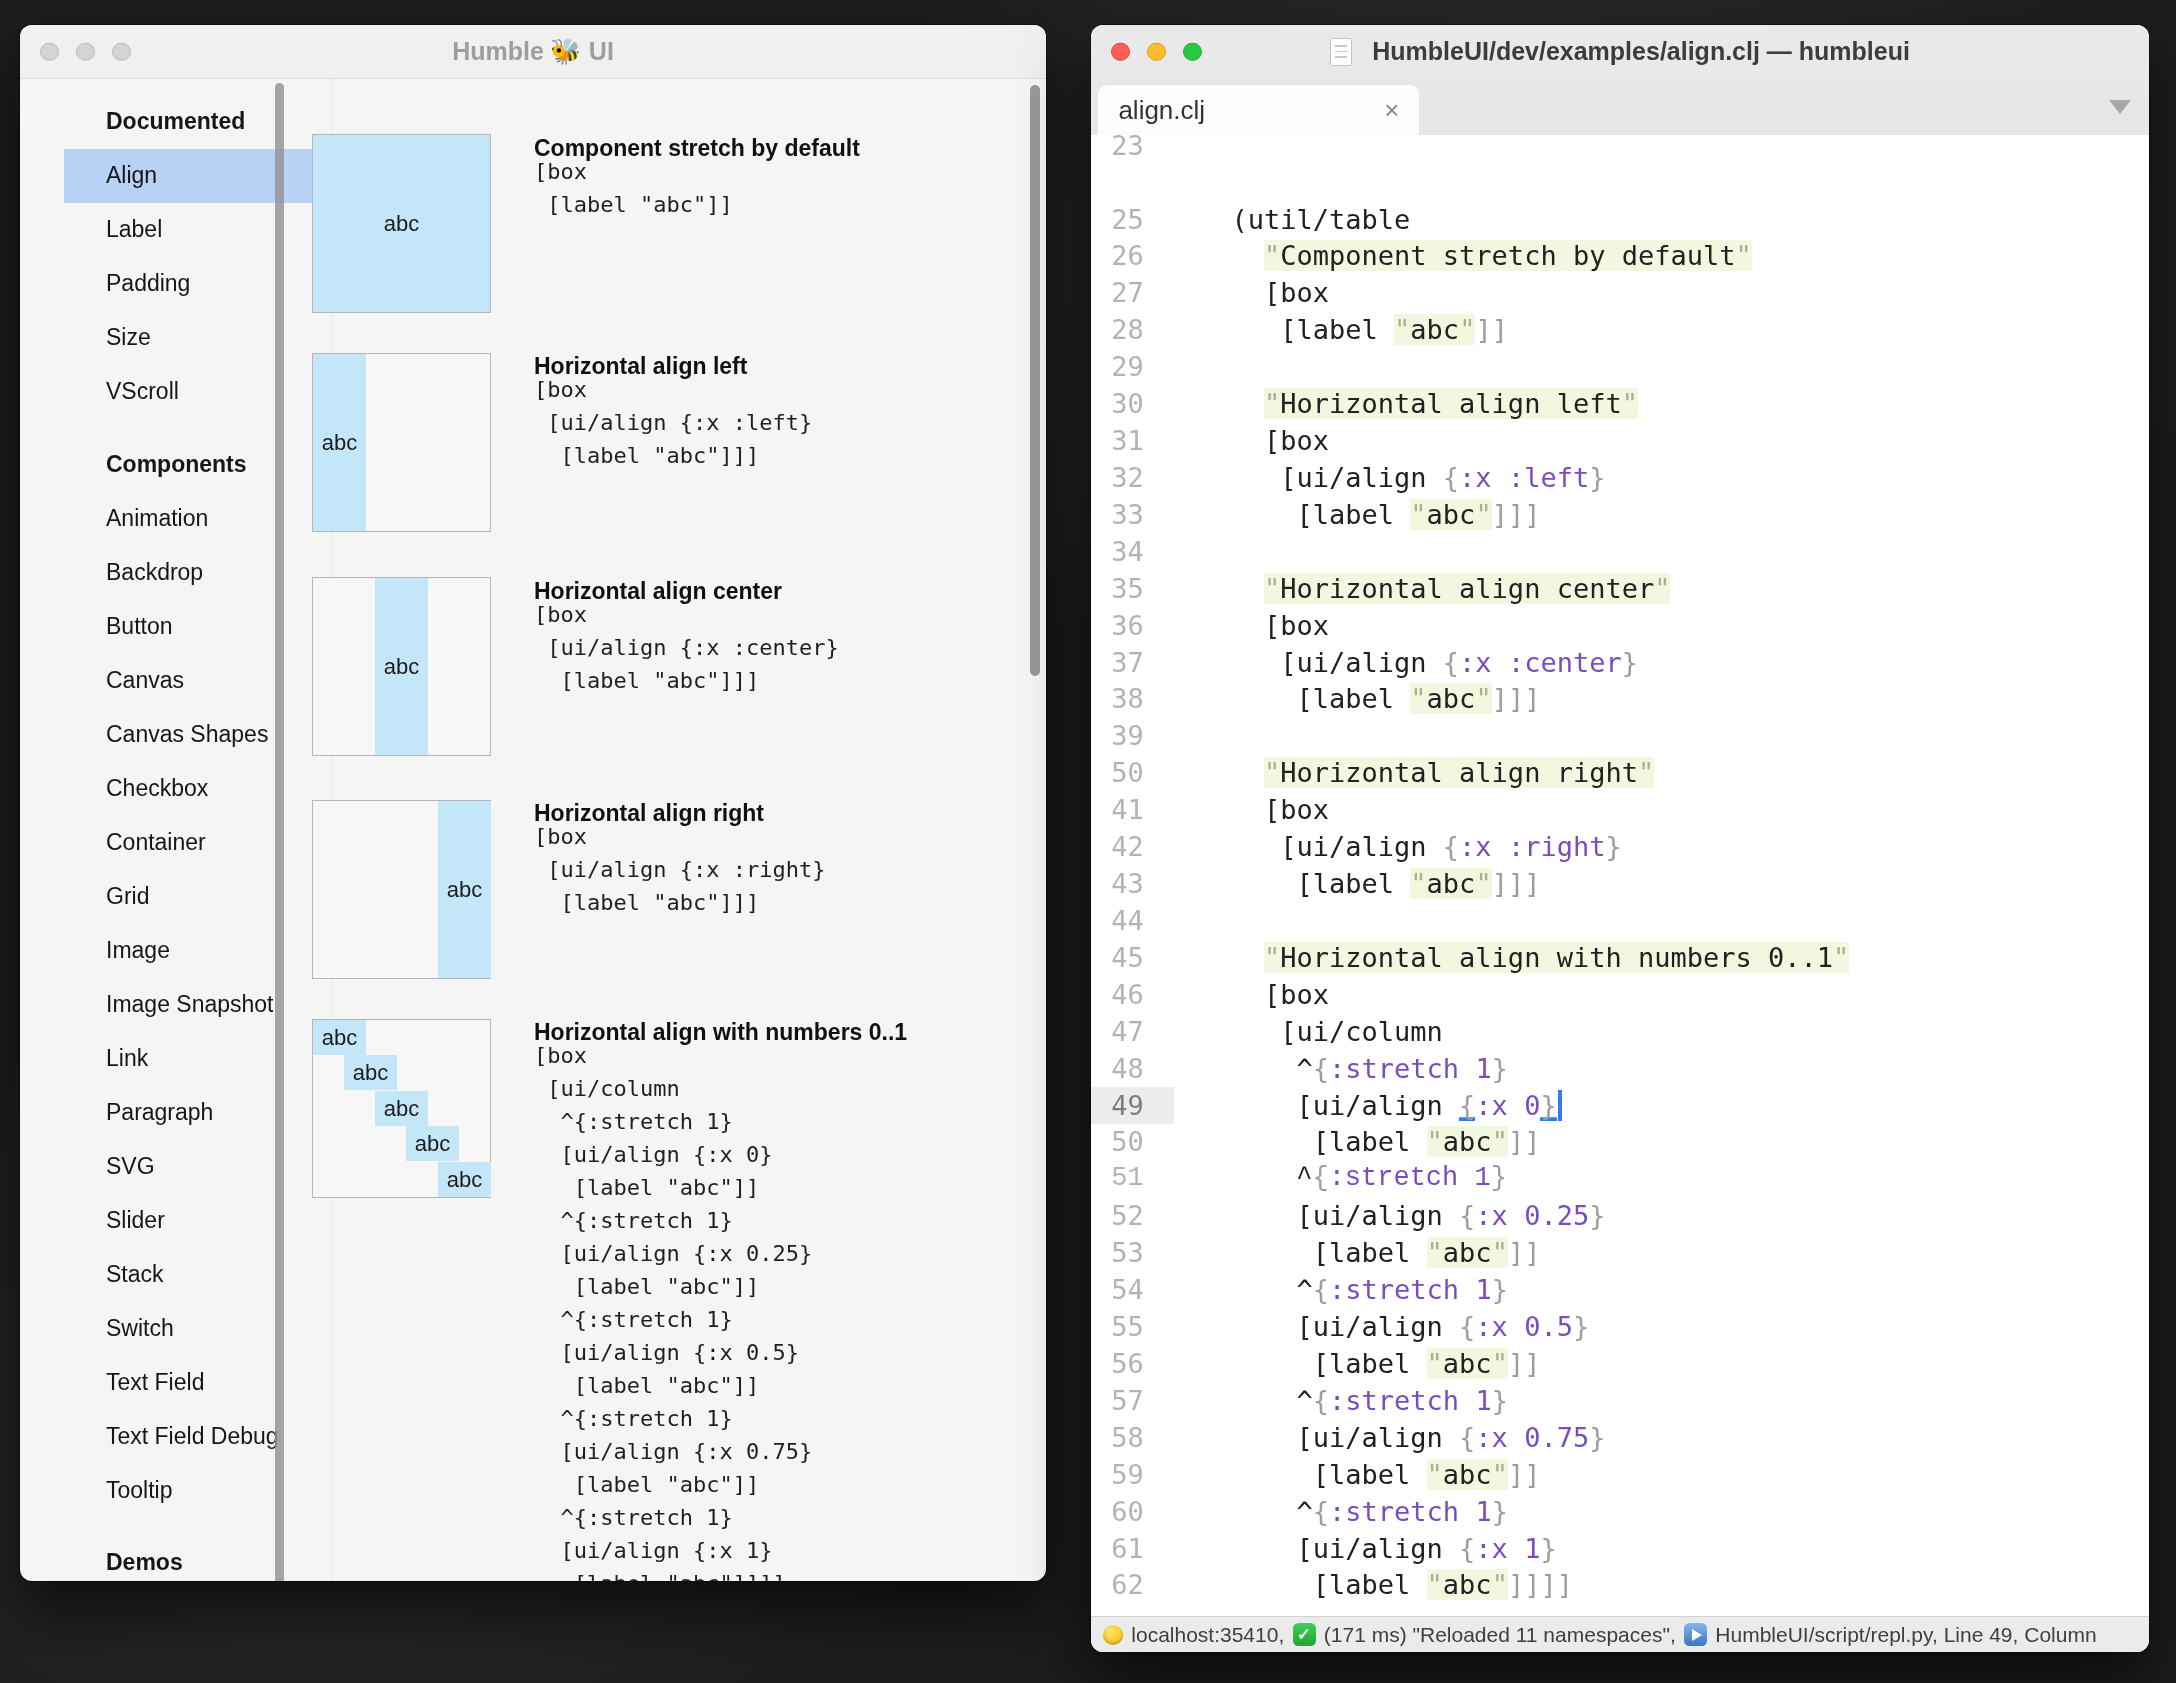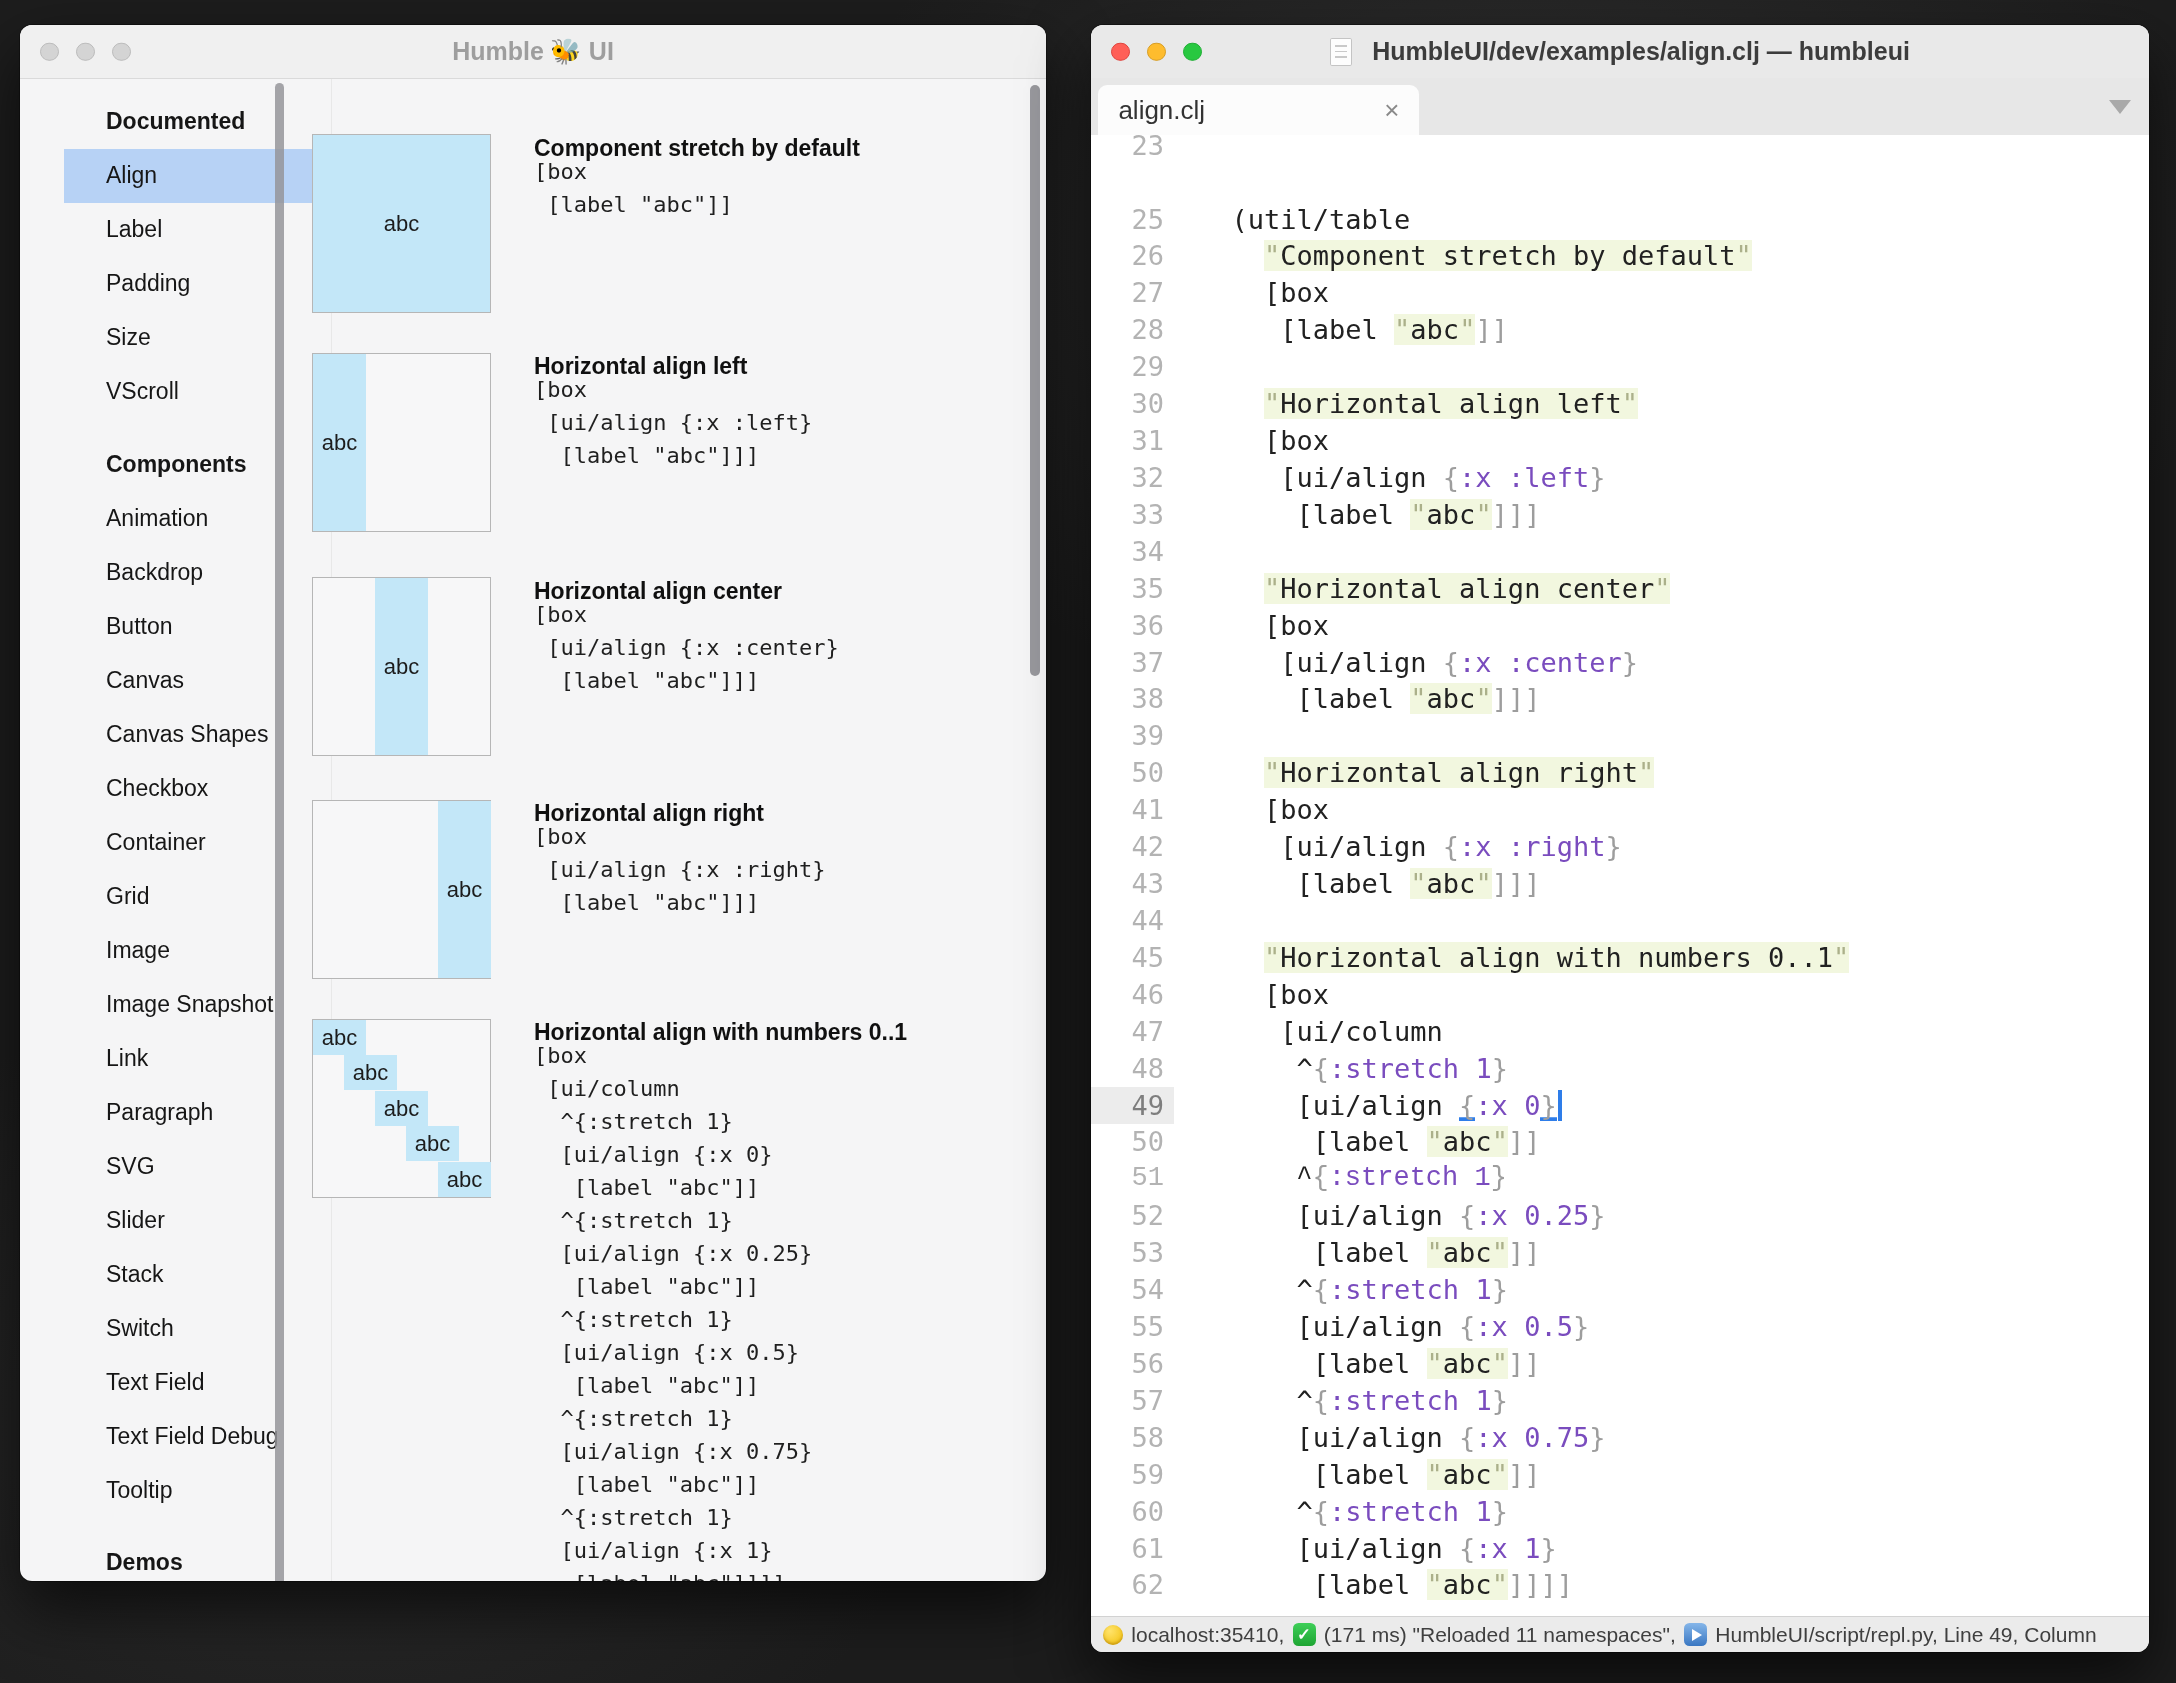--- a/index.html
+++ b/index.html
@@ -50,21 +50,21 @@
   .tab{position:absolute;left:7.4px;top:6.5px;width:321px;height:51px;background:#fcfcfc;
     border-radius:9.2px 9.2px 0 0;display:flex;align-items:center;padding:0 20px;box-sizing:border-box;}
   .tab-label{flex:1;font-size:26px;color:#333;}
   .tab-close{font-size:26px;color:#8a8a8a;line-height:1;}
   .dropdown{position:absolute;right:18.5px;top:22px;width:0;height:0;
     border-left:11px solid transparent;border-right:11px solid transparent;border-top:14px solid #a9a9a9;}
   .editor{position:absolute;top:110px;left:0;right:0;bottom:35px;background:#fff;overflow:hidden;
     font-family:"DejaVu Sans Mono", monospace;font-size:27px;}
   .code-line{position:absolute;left:0;right:0;height:37px;line-height:37px;white-space:pre;}
   .gutter{position:absolute;left:0;top:0;bottom:0;width:83px;box-sizing:border-box;padding-right:10px;
-    text-align:right;color:#b3b3b3;}
+    text-align:center;color:#b3b3b3;}
   .gutter.cur{background:#ececec;color:#7e7e7e;}
   .line-text{position:absolute;left:108px;top:0;}
   .tk-p{color:#212121;}
   .tk-m{color:#9d9d9d;}
   .tk-k{color:#7a4cbe;}
   .tk-s{color:#212121;background:#f2f7df;}
   .tk-sq{color:#abb08a;background:#f2f7df;}
   .tk-hi{color:#212121;background:#d2e9fb;border-radius:2.8px;}
   .tk-mb{color:#9d9d9d;box-shadow:inset 0 -3.7px 0 #2e7de9;}
   .caret{display:inline-block;width:4.6px;height:31px;background:#2e7de9;vertical-align:-5.5px;margin-left:0.9px;}

